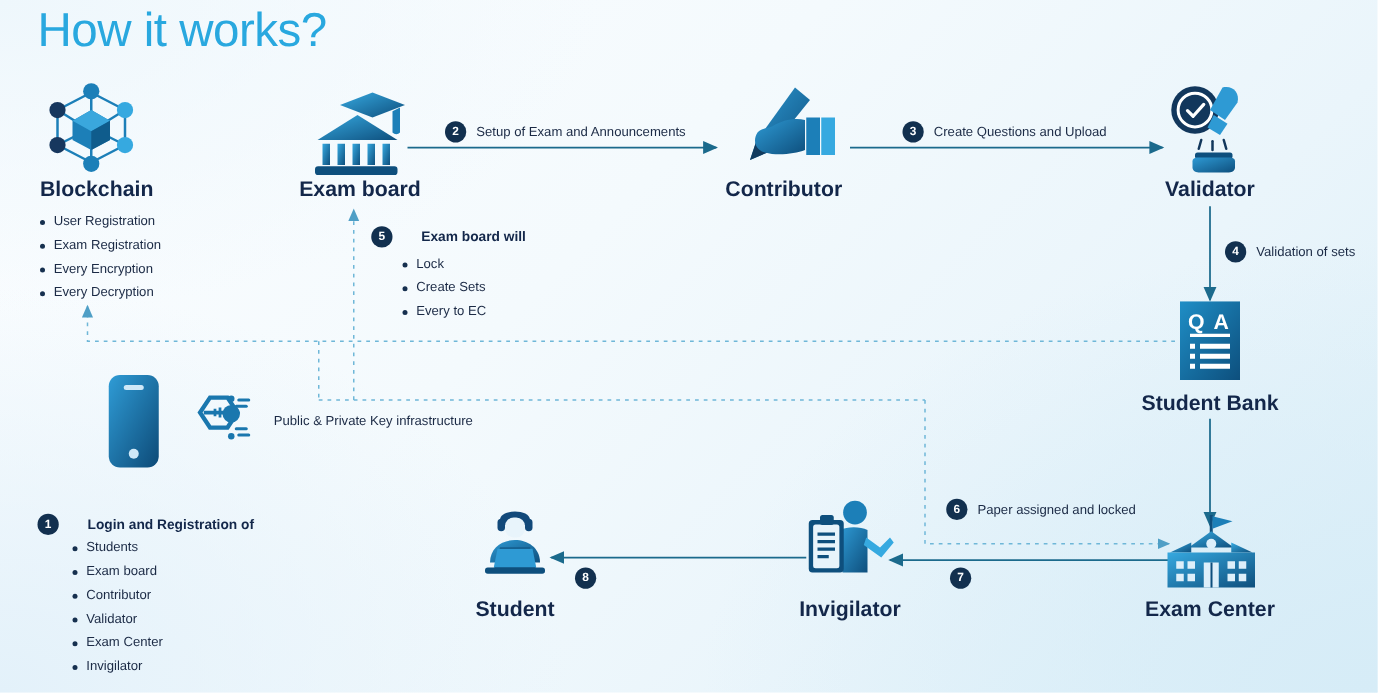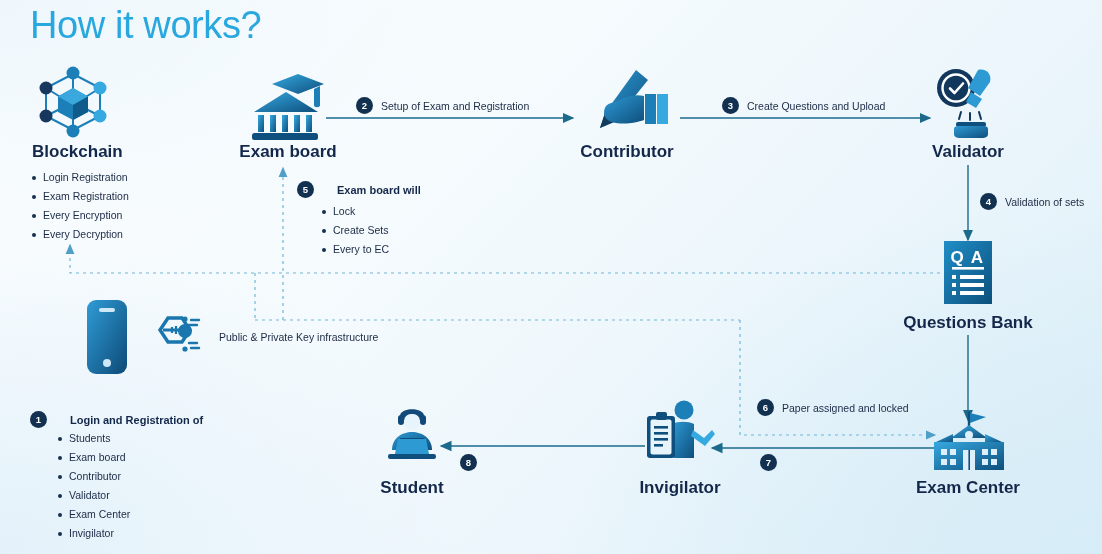--- a/index.html
+++ b/index.html
@@ -106,21 +106,21 @@
       <circle cx="10" cy="54" r="6.5" fill="#17375e"></circle>
       <circle cx="64" cy="54" r="6.5" fill="#36a9e0"></circle>
       <circle cx="37" cy="69" r="6.5" fill="#1c7fb8"></circle>
       <path d="M37 26 L52 34.5 L52 50 L37 58 L22 50 L22 34.5 Z" fill="#1c7fb8"></path>
       <path d="M37 26 L52 34.5 L37 43 L22 34.5 Z" fill="#3aa7dd"></path>
       <path d="M37 43 L52 34.5 L52 50 L37 58 Z" fill="#0f5c8c"></path>
     </svg>
   </div>
   <div class="abs node-label left" style="left:32px;top:142px;">Blockchain</div>
   <ul class="abs bullet-list" style="left:30px;top:168px;">
-    <li>Login Registration</li>
+    <li>User Registration</li>
     <li>Exam Registration</li>
     <li>Every Encryption</li>
     <li>Every Decryption</li>
   </ul>
 
   <div class="abs" style="left:248px;top:68px;">
     <svg width="80" height="74" viewBox="0 0 80 74">
       <defs>
         <linearGradient id="gEB" x1="0" y1="0" x2="1" y2="1">
           <stop offset="0" stop-color="#36a9e0"></stop>
@@ -207,21 +207,21 @@
       <g fill="#fff">
         <rect x="8" y="34" width="4" height="4"></rect>
           <rect x="16" y="34" width="24" height="4"></rect>
         <rect x="8" y="42" width="4" height="4"></rect>
           <rect x="16" y="42" width="24" height="4"></rect>
         <rect x="8" y="50" width="4" height="4"></rect>
           <rect x="16" y="50" width="24" height="4"></rect>
       </g>
     </svg>
   </div>
-  <div class="abs node-label" style="left:898px;top:313px;width:140px;">Questions Bank</div>
+  <div class="abs node-label" style="left:898px;top:313px;width:140px;">Student Bank</div>
 
   <div class="abs" style="left:932px;top:412px;">
     <svg width="74" height="62" viewBox="0 0 74 62">
       <defs>
         <linearGradient id="gEC" x1="0" y1="0" x2="1" y2="1">
           <stop offset="0" stop-color="#36a9e0"></stop>
             <stop offset="1" stop-color="#0e4f7d"></stop>
         </linearGradient>
       </defs>
       <path d="M37 0 L37 16" stroke="#0e4f7d" stroke-width="2.4"></path>
@@ -331,21 +331,21 @@
     <li>Students</li>
     <li>Exam board</li>
     <li>Contributor</li>
     <li>Validator</li>
     <li>Exam Center</li>
     <li>Invigilator</li>
   </ul>
 
   <div class="abs" style="left:356px;top:97px;display:flex;align-items:center;gap:8px;">
     <div class="badge">2</div>
-    <div class="edge-label">Setup of Exam and Registration</div>
+    <div class="edge-label">Setup of Exam and Announcements</div>
   </div>
 
   <div class="abs" style="left:722px;top:97px;display:flex;align-items:center;gap:8px;">
     <div class="badge">3</div>
     <div class="edge-label">Create Questions and Upload</div>
   </div>
 
   <div class="abs" style="left:980px;top:193px;display:flex;align-items:center;gap:8px;">
     <div class="badge">4</div>
     <div class="edge-label">Validation of sets</div>

